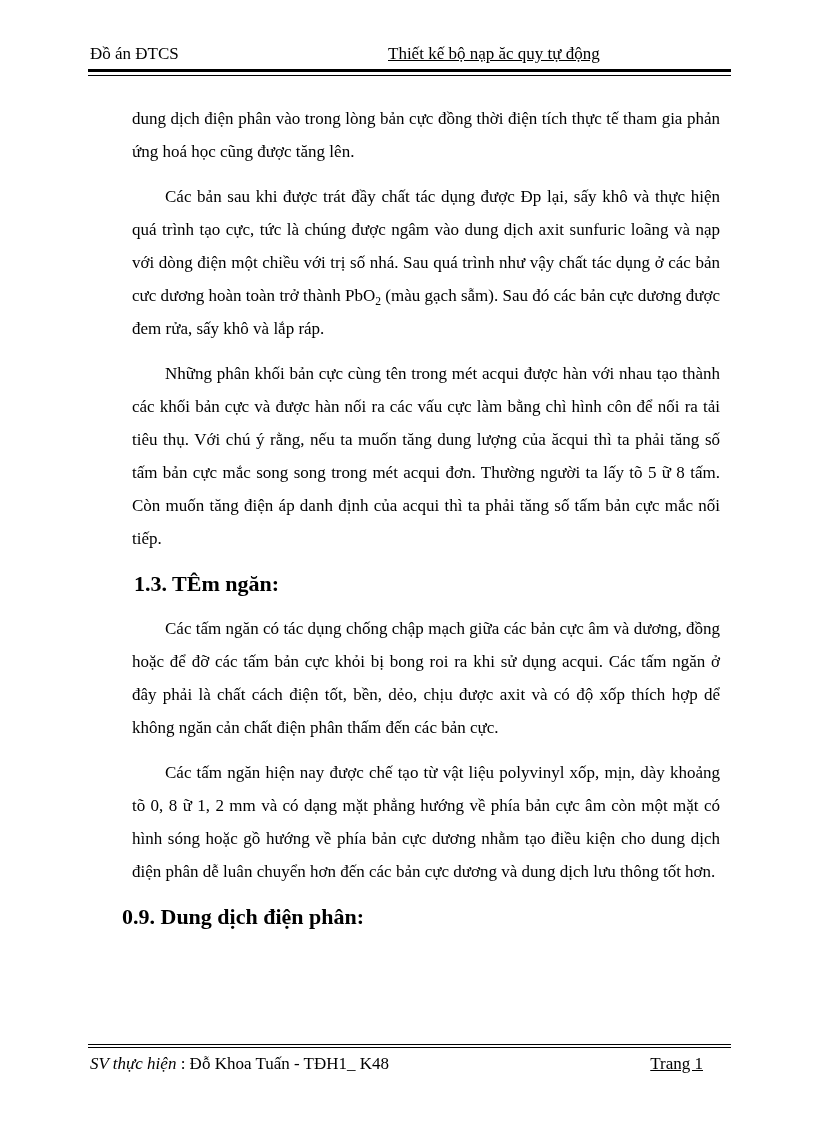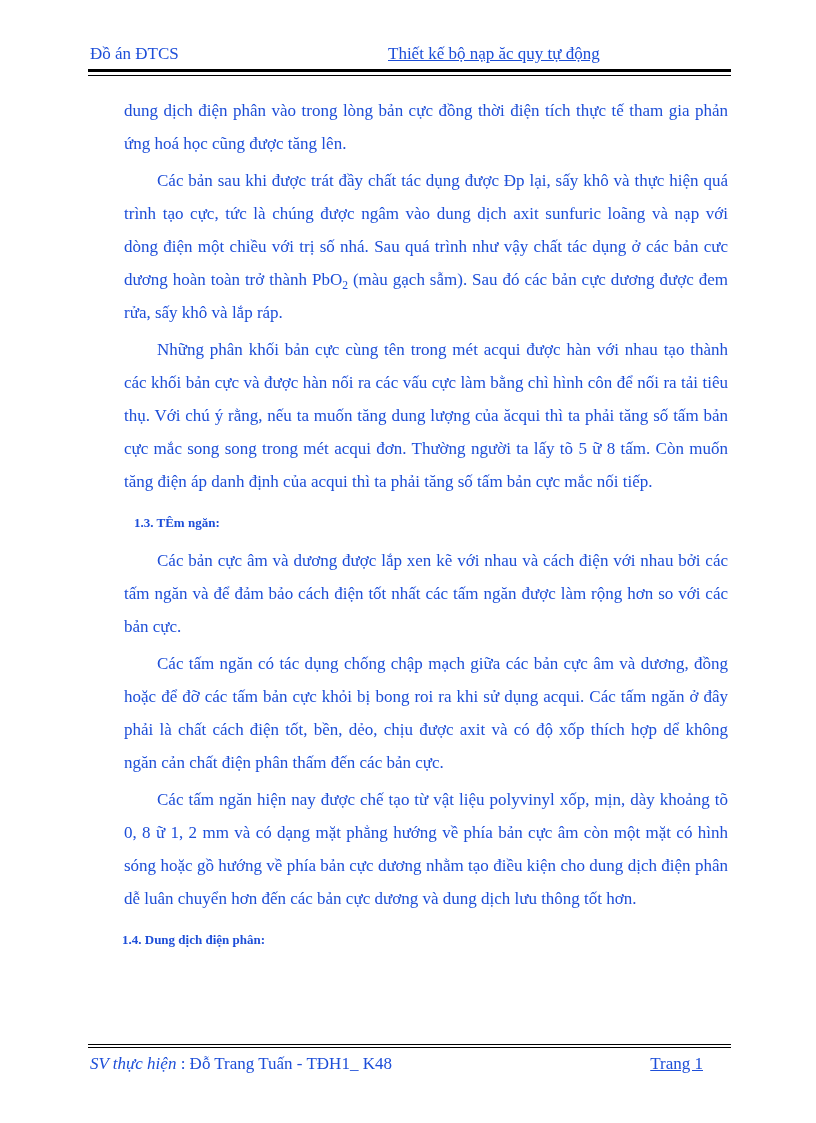--- a/index.html
+++ b/index.html
@@ -1,21 +1,21 @@
 <!DOCTYPE html>
 <html><head>
 <meta charset="utf-8">
 <style>
   html, body { margin: 0; padding: 0; background: #ffffff; }
   .page {
     position: relative;
     width: 816px;
     height: 1123px;
     background: #ffffff;
-    color: #1d4ed8;
+    color: #000000;
     font-family: "Liberation Serif", "DejaVu Serif", serif;
     overflow: hidden;
   }
   
   .header {
     position: absolute;
     top: 44px; left: 90px;
     width: 641px; height: 24px;
     font-size: 17px;
   }
@@ -35,25 +35,25 @@
   }
   
   .body-text {
     position: absolute;
     top: 90px; left: 120px;
     width: 612px;
     font-size: 17px;
     line-height: 33px;
     text-align: justify;
   }
-  .body-text p { margin: 4px; text-indent: 33px; }
+  .body-text p { margin: 12px; text-indent: 33px; }
   .body-text p.continuation { text-indent: 0; }
   .heading {
     font-weight: bold;
-    font-size: 13px;
+    font-size: 22px;
     margin: 8px 0 5px 0;
     text-align: left;
   }
   .heading.h13 { margin-left: 14px; }
   .heading.h14 { margin-left: 2px;  }
   sub { font-size: 0.68em; line-height: 0; }
   
   .footer-rule {
     position: absolute;
     top: 1044px; left: 88px;
@@ -91,29 +91,28 @@
   <div class="body-text">
 
     <p class="continuation">dung dịch điện phân vào trong lòng bản cực đồng thời điện tích thực tế tham gia phản ứng hoá học cũng được tăng lên.</p>
 
     <p><span>Các bản sau khi được trát đầy chất tác dụng được Đp lại, sấy khô và thực hiện quá trình tạo cực, tức là chúng được ngâm vào dung dịch axit sunfuric loãng và nạp với dòng điện một chiều với trị số nhá. Sau quá trình như vậy chất tác dụng ở các bản cưc dương hoàn toàn trở thành </span><span><span>PbO</span><sub>2</sub></span><span> (màu gạch sẫm). Sau đó các bản cực dương được đem rửa, sấy khô và lắp ráp.</span></p>
 
     <p>Những phân khối bản cực cùng tên trong mét acqui được hàn với nhau tạo thành các khối bản cực và được hàn nối ra các vấu cực làm bằng chì hình côn để nối ra tải tiêu thụ. Với chú ý rằng, nếu ta muốn tăng dung lượng của ăcqui thì ta phải tăng số tấm bản cực mắc song song trong mét acqui đơn. Thường người ta lấy tõ 5 ữ 8 tấm. Còn muốn tăng điện áp danh định của acqui thì ta phải tăng số tấm bản cực mắc nối tiếp.</p>
 
     <div class="heading h13">1.3. TÊm ngăn:</div>
 
-    <p>Các bản cực âm và dương được lắp xen kẽ với nhau và cách điện với nhau bởi các tấm ngăn và để đảm bảo cách điện tốt nhất các tấm ngăn được làm rộng hơn so với các bản cực.</p>
 
     <p>Các tấm ngăn có tác dụng chống chập mạch giữa các bản cực âm và dương, đồng hoặc để đỡ các tấm bản cực khỏi bị bong roi ra khi sử dụng acqui. Các tấm ngăn ở đây phải là chất cách điện tốt, bền, dẻo, chịu được axit và có độ xốp thích hợp dể không ngăn cản chất điện phân thấm đến các bản cực.</p>
 
     <p>Các tấm ngăn hiện nay được chế tạo từ vật liệu polyvinyl xốp, mịn, dày khoảng tõ 0, 8 ữ 1, 2 mm và có dạng mặt phẳng hướng về phía bản cực âm còn một mặt có hình sóng hoặc gồ hướng về phía bản cực dương nhằm tạo điều kiện cho dung dịch điện phân dễ luân chuyển hơn đến các bản cực dương và dung dịch lưu thông tốt hơn.</p>
 
-    <div class="heading h14">1.4. Dung dịch điện phân:</div>
+    <div class="heading h14">0.9. Dung dịch điện phân:</div>
 
   </div>
 
   <div class="footer-rule"></div>
   <div class="footer">
-    <span><span class="footer-author-label">SV thực hiện</span><span> : Đỗ Trang Tuấn - TĐH1_ K48</span></span>
+    <span><span class="footer-author-label">SV thực hiện</span><span> : Đỗ Khoa Tuấn - TĐH1_ K48</span></span>
     <span class="footer-page">Trang 1</span>
   </div>
 
 </div>
 
 </body></html>

